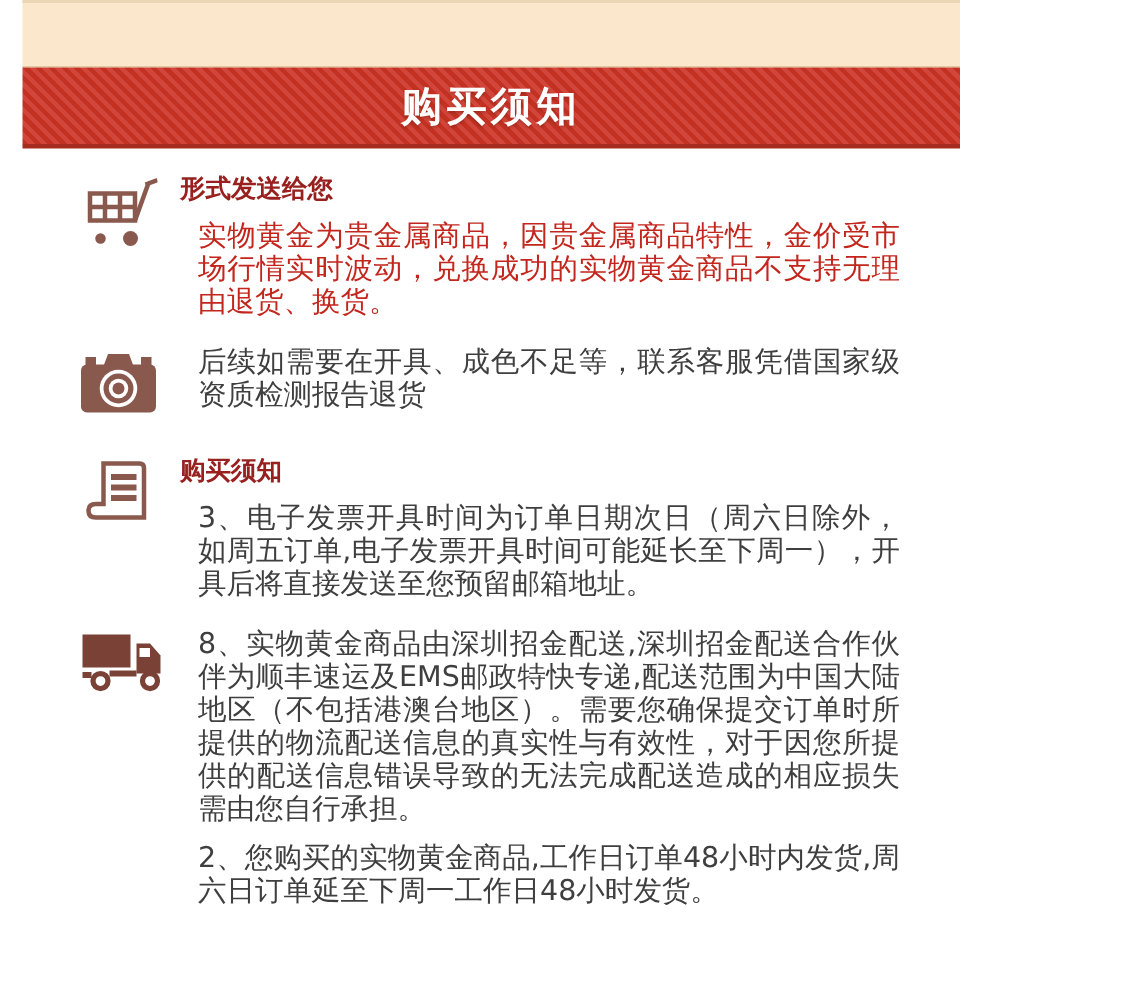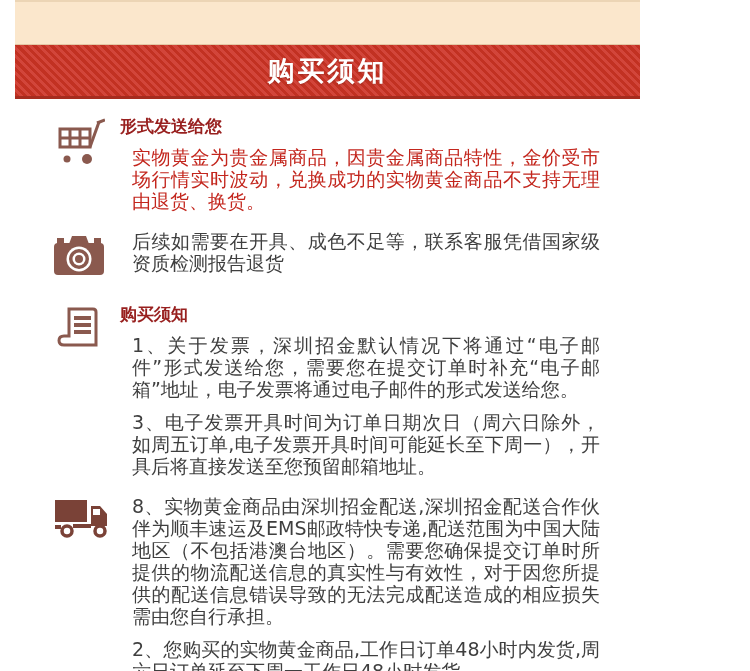--- a/index.html
+++ b/index.html
@@ -119,21 +119,20 @@
           <path d="M16 4 H40 Q43 4 43 7 V40 H11 Q6 40 6 35.5 Q6 31 11 31 H16 V4 Z"></path>
           <g fill="currentColor" stroke="none">
             <rect x="21" y="11" width="17" height="4"></rect>
             <rect x="21" y="18" width="17" height="4"></rect>
             <rect x="21" y="25" width="17" height="4"></rect>
           </g>
         </svg>
       </div>
       <div class="text-cell">
         <h2>购买须知</h2>
-        <p>1、关于发票，深圳招金默认情况下将通过“电子邮件”形式发送给您，需要您在提交订单时补充“电子邮箱”地址，电子发票将通过电子邮件的形式发送给您。</p>
         <p>3、电子发票开具时间为订单日期次日（周六日除外，如周五订单,电子发票开具时间可能延长至下周一），开具后将直接发送至您预留邮箱地址。</p>
       </div>
     </div>
 
     <div class="section sec-delivery">
       <div class="icon-cell dark">
         <svg width="58" height="44" viewBox="0 0 58 44">
           <g fill="currentColor">
             <rect x="2" y="4" width="32" height="22"></rect>
             <path d="M38 10 H47 L54 18 V30 H38 Z"></path>

